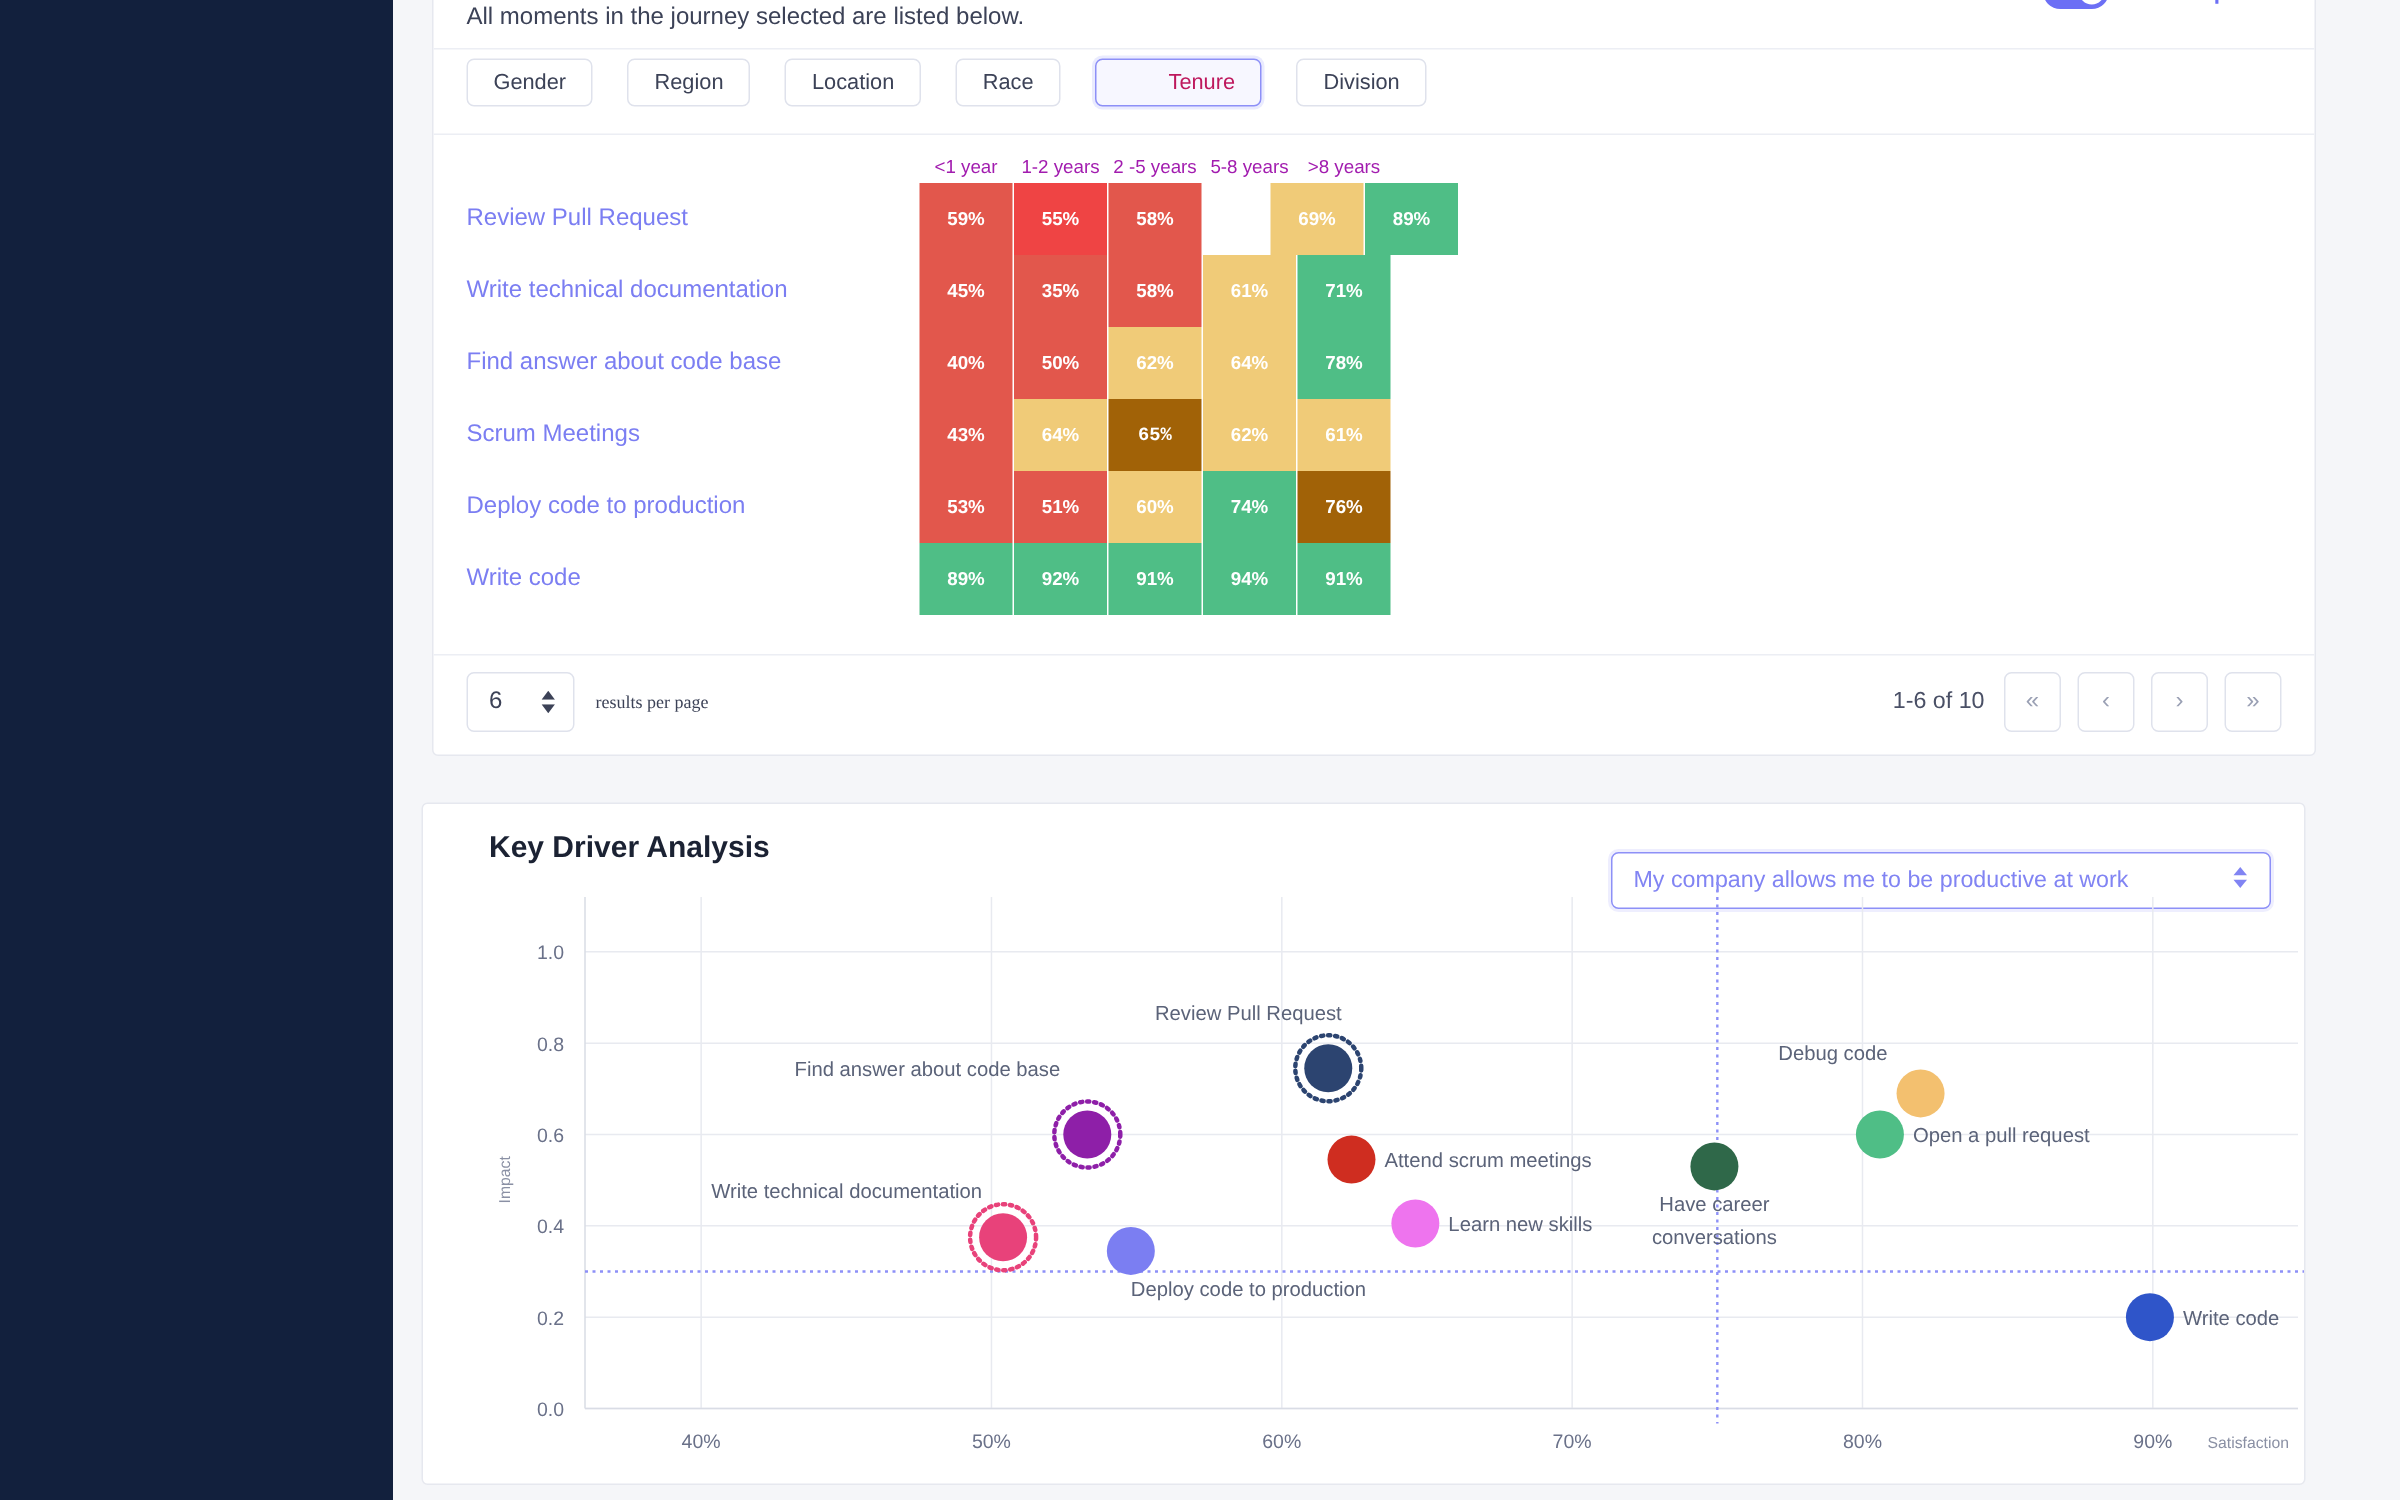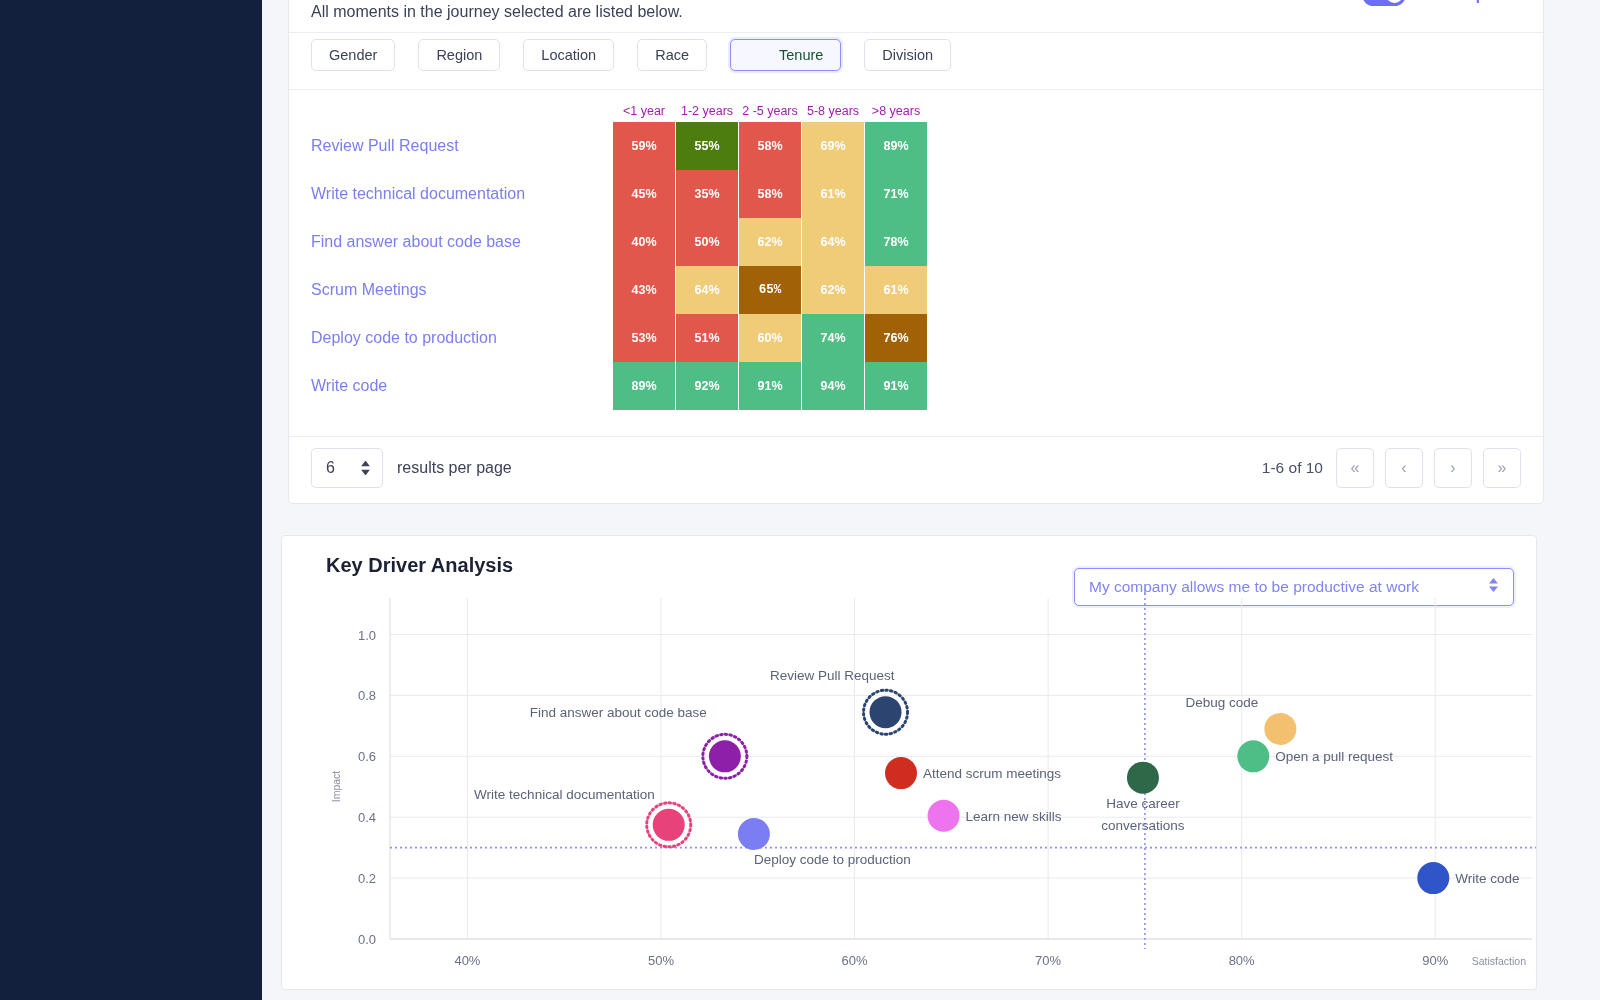--- a/index.html
+++ b/index.html
@@ -68,21 +68,21 @@
     height: 32px; padding: 0 17px;
     border: 1px solid #dfe2ec; border-radius: 5px;
     background: #fff; color: #3b4museum; color: #3c4257;
     font-size: 14.5px; font-family: "Liberation Sans", sans-serif;
     display: flex; align-items: center; justify-content: center;
     cursor: pointer; white-space: nowrap;
   }
   .filter-btn.active {
     border: 1.5px solid #8d90f7;
     background: #f7f7ff;
-    color: #14532d;
+    color: #be185d;
     box-shadow: 0 0 0 2px rgba(140,144,247,.18);
     padding-left: 48px;
   }
 
   
   .heat {
     position: absolute; left: 22px; top: 155px;
     width: 1200px;
   }
   .heat-head {
@@ -121,21 +121,21 @@
     background: #fff; position: relative;
     display: flex; align-items: center;
   }
   .num-input .val { padding-left: 14px; font-size: 16px; color: #3c4257; }
   .spinner {
     position: absolute; right: 12px; top: 50%; transform: translateY(-50%);
     display: flex; flex-direction: column; gap: 3px; line-height: 0;
     color: #3c4257; cursor: pointer;
   }
   .spinner svg { display: block; }
-  .pp-label { font-size: 16px; color: #3c4257; }
+  .pp-label { font-size: 12px; color: #3c4257; font-family: Liberation Serif, serif; }
 
   .pager-right {
     position: absolute; right: 22px; top: 13px;
     display: flex; align-items: center; gap: 11px;
   }
   .range-txt { font-size: 15.5px; color: #4a5066; margin-right: 2px; }
   .pg-btn {
     width: 38px; height: 40px;
     border: 1px solid #dfe2ec; border-radius: 5px;
     background: #fff; color: #9aa0b4; font-size: 16px;
@@ -214,23 +214,23 @@
             <span>1-2 years</span>
             <span>2 -5 years</span>
             <span>5-8 years</span>
             <span>&gt;8 years</span>
           </div>
         <div class="heat-rows" id="heat-rows">
             <div class="heat-row">
               <div class="heat-label">Review Pull Request</div>
               <div class="heat-cells">
                 <div class="heat-cell" style="background: rgb(226, 87, 76);">59%</div>
-                <div class="heat-cell" style="background: #4d7c0f;">55%</div>
+                <div class="heat-cell" style="background: #ef4444;">55%</div>
                 <div class="heat-cell" style="background: rgb(226, 87, 76);">58%</div>
-                <div class="heat-cell" style="background: rgb(240, 203, 120);">69%</div>
+                <div class="heat-cell" style="background: rgb(240, 203, 120); margin-left: 45px;">69%</div>
                 <div class="heat-cell" style="background: rgb(79, 190, 134);">89%</div>
               </div>
             </div>
             <div class="heat-row">
               <div class="heat-label">Write technical documentation</div>
               <div class="heat-cells">
                 <div class="heat-cell" style="background: rgb(226, 87, 76);">45%</div>
                 <div class="heat-cell" style="background: rgb(226, 87, 76);">35%</div>
                 <div class="heat-cell" style="background: rgb(226, 87, 76);">58%</div>
                 <div class="heat-cell" style="background: rgb(240, 203, 120);">61%</div>

